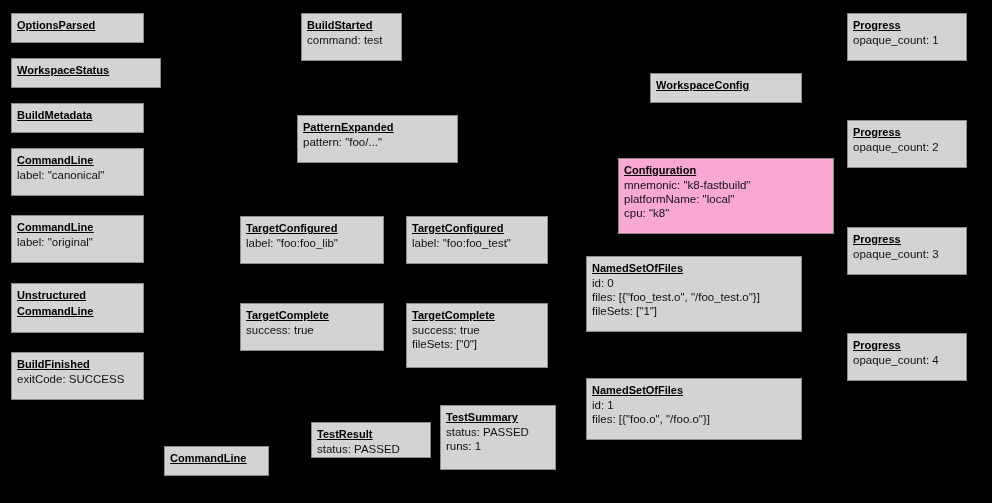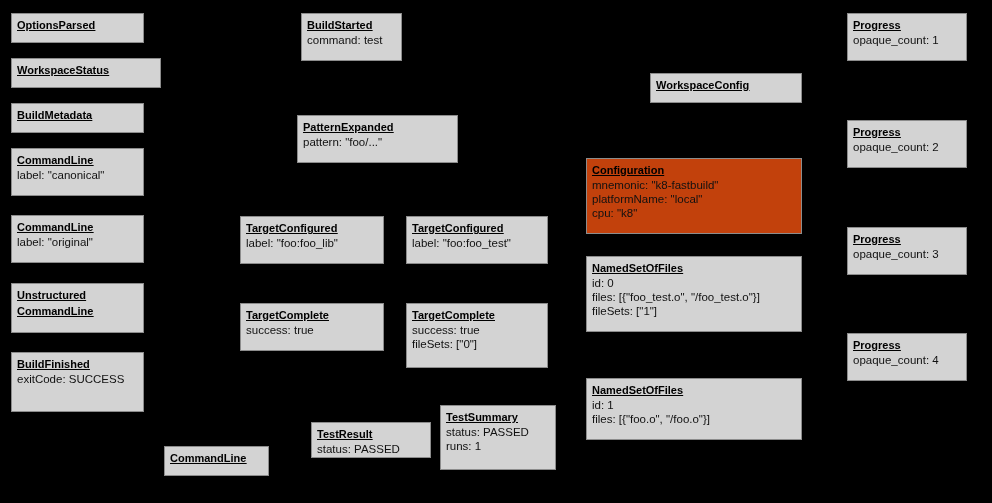--- a/index.html
+++ b/index.html
@@ -79,21 +79,21 @@
       <div class="node-fields">
         <div class="node-field">label: "original"</div>
       </div>
     </div>
     <div class="node" style="left: 11px; top: 283px; width: 133px; height: 50px; background: rgb(211, 211, 211); border-color: rgb(140, 140, 140);">
       <div class="node-title">
         <span class="tline">Unstructured</span>
         <span class="tline">CommandLine</span>
       </div>
     </div>
-    <div class="node" style="left: 11px; top: 352px; width: 133px; height: 60px; background: rgb(211, 211, 211); border-color: rgb(140, 140, 140);">
+    <div class="node" style="left: 11px; top: 352px; width: 133px; height: 48px; background: rgb(211, 211, 211); border-color: rgb(140, 140, 140);">
       <div class="node-title">
         <span class="tline">BuildFinished</span>
       </div>
       <div class="node-fields">
         <div class="node-field">exitCode: SUCCESS</div>
       </div>
     </div>
     <div class="node" style="left: 164px; top: 446px; width: 105px; height: 30px; background: rgb(211, 211, 211); border-color: rgb(140, 140, 140);">
       <div class="node-title">
         <span class="tline">CommandLine</span>
@@ -163,21 +163,21 @@
       <div class="node-fields">
         <div class="node-field">status: PASSED</div>
         <div class="node-field">runs: 1</div>
       </div>
     </div>
     <div class="node" style="left: 650px; top: 73px; width: 152px; height: 30px; background: rgb(211, 211, 211); border-color: rgb(140, 140, 140);">
       <div class="node-title">
         <span class="tline">WorkspaceConfig</span>
       </div>
     </div>
-    <div class="node" style="left: 586px; top: 158px; width: 216px; height: 76px; background: #c2410c; border-color: rgb(140, 140, 140);">
+    <div class="node" style="left: 618px; top: 158px; width: 216px; height: 76px; background: #f9a8d4; border-color: rgb(140, 140, 140);">
       <div class="node-title">
         <span class="tline">Configuration</span>
       </div>
       <div class="node-fields">
         <div class="node-field">mnemonic: "k8-fastbuild"</div>
         <div class="node-field">platformName: "local"</div>
         <div class="node-field">cpu: "k8"</div>
       </div>
     </div>
     <div class="node" style="left: 586px; top: 256px; width: 216px; height: 76px; background: rgb(211, 211, 211); border-color: rgb(140, 140, 140);">

